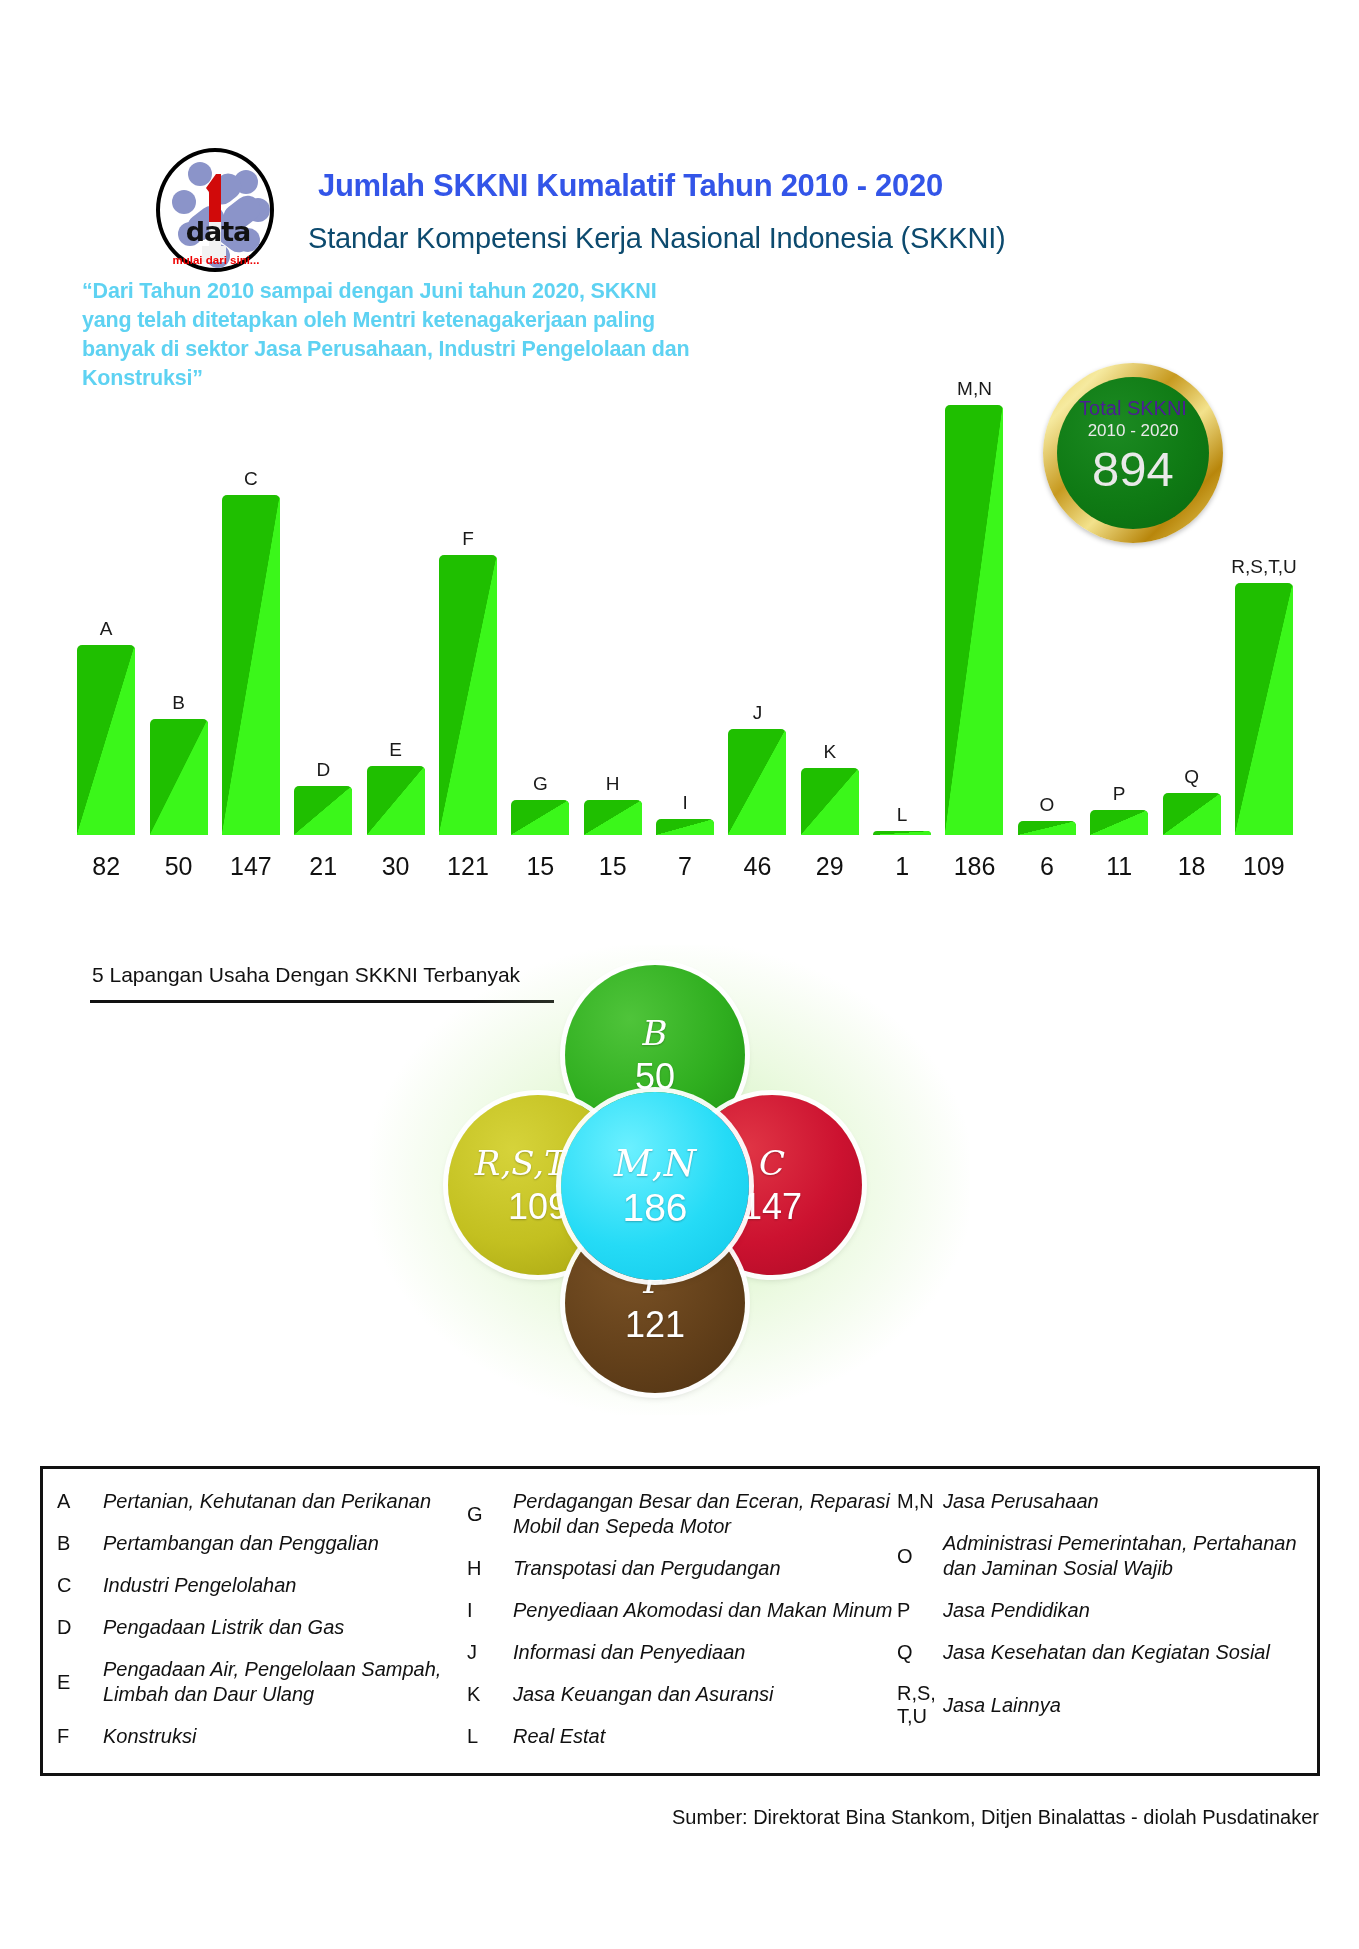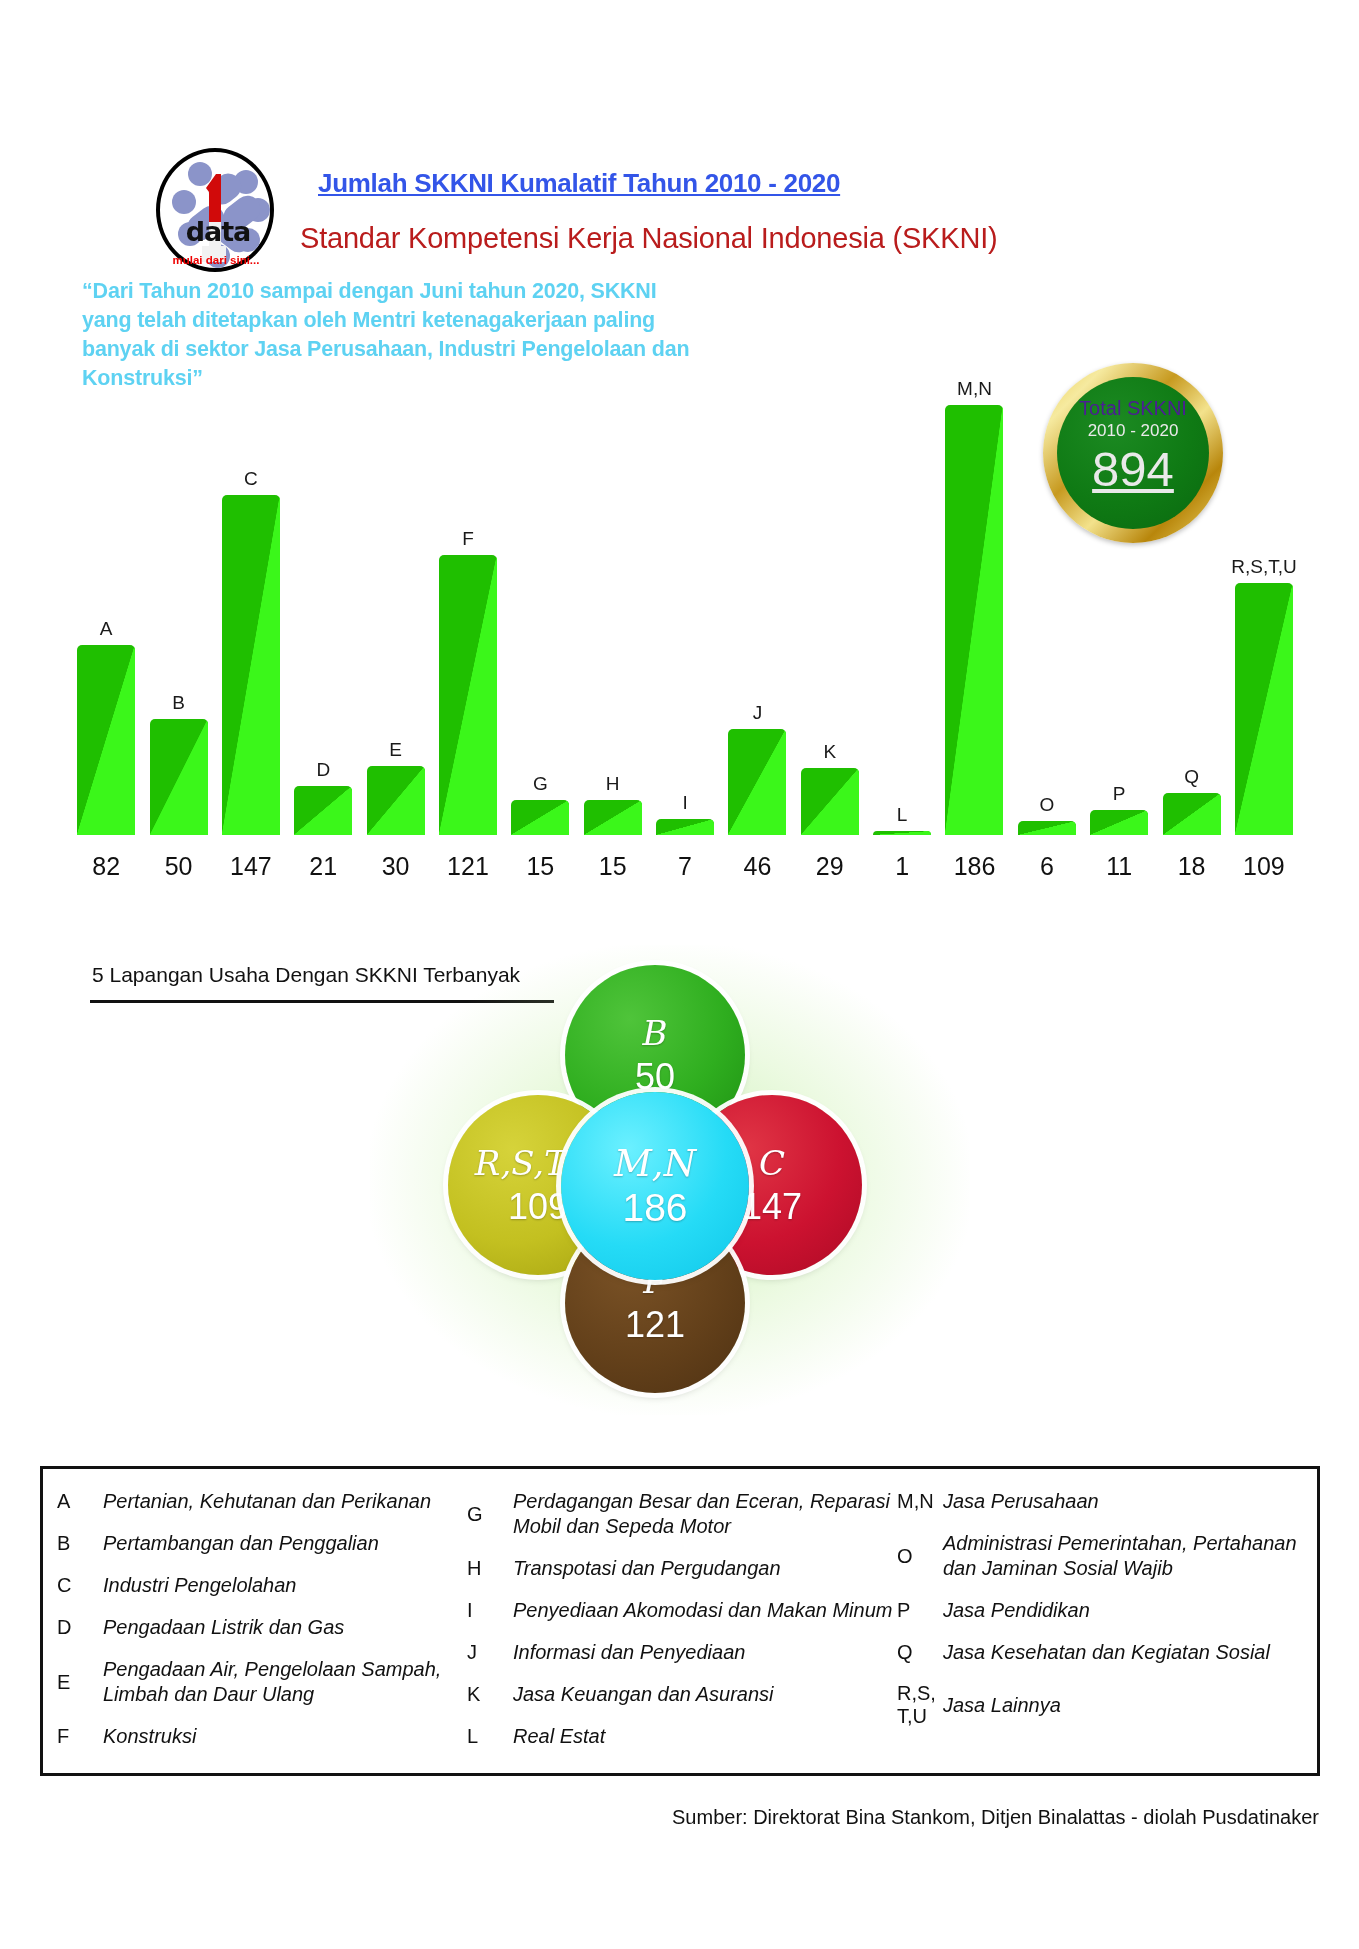--- a/index.html
+++ b/index.html
@@ -17,42 +17,42 @@
     border:4px solid #000;border-radius:50%;box-sizing:border-box;background:#fff;
     overflow:hidden;}
   .logo-dots{position:absolute;left:0;top:0;width:118px;height:124px;}
   .logo-one{position:absolute;left:44px;top:22px;width:26px;height:96px;}
   .logo-word{position:absolute;left:14px;top:68px;width:96px;text-align:center;
     font-weight:bold;font-size:27px;color:#111;letter-spacing:-1px;
     font-family:"DejaVu Sans", sans-serif;}
   .logo-tag{position:absolute;left:4px;top:106px;width:112px;text-align:center;
     font-size:11.5px;font-weight:bold;color:#ee0000;font-family:"Liberation Sans",sans-serif;}
 
-  .title{position:absolute;left:318px;top:96px;font-size:26px;color:#3355e8;
-    font-weight:bold;letter-spacing:-0.3px;text-decoration:underline;}
-  .subtitle{position:absolute;left:300px;top:150px;font-size:29px;color:#b91c1c;
+  .title{position:absolute;left:318px;top:96px;font-size:31px;color:#3355e8;
+    font-weight:bold;letter-spacing:-0.3px;}
+  .subtitle{position:absolute;left:308px;top:150px;font-size:29px;color:#0c4a6e;
     letter-spacing:-0.2px;}
 
   
   .quote{position:absolute;left:82px;top:277px;width:610px;
     font-size:21.5px;line-height:29px;color:#5ed2f2;font-weight:bold;letter-spacing:-0.2px;}
 
   
   .badge{position:absolute;left:1043px;top:363px;width:180px;height:180px;}
   .badge-ring{position:absolute;inset:0;border-radius:50%;
     background:linear-gradient(135deg,#e8c94a 0%,#f6eaa0 18%,#c79a20 40%,#f3e28c 58%,#b8860b 78%,#f0d96a 100%);
     box-shadow:0 2px 5px rgba(0,0,0,.25);}
   .badge-inner{position:absolute;left:14px;top:14px;width:152px;height:152px;border-radius:50%;
     background:radial-gradient(circle at 38% 32%,#1c8a22 0%,#0f7a14 55%,#0a680f 100%);}
   .badge-t1{position:absolute;left:0;top:34px;width:180px;text-align:center;
     color:#4c1d95;font-size:20px;}
   .badge-t2{position:absolute;left:0;top:58px;width:180px;text-align:center;
     color:#eaeaea;font-size:17px;}
   .badge-num{position:absolute;left:0;top:78px;width:180px;text-align:center;
-    color:#e9e9e9;font-size:49px;line-height:56px;text-decoration:underline;}
+    color:#e9e9e9;font-size:49px;line-height:56px;}
 
   
   .chart{position:absolute;left:70px;top:330px;width:1230px;height:565px;}
   .bars{position:absolute;left:0;bottom:60px;width:1230px;height:500px;
     display:flex;align-items:flex-end;}
   .bcol{flex:1 1 0;display:flex;flex-direction:column;align-items:center;
     justify-content:flex-end;height:100%;position:relative;}
   .bcap{font-size:19px;color:#1a1a1a;margin-bottom:5px;white-space:nowrap;}
   .bar{width:58px;border-radius:5px 5px 0 0;position:relative;overflow:hidden;
     background:#1fbf00;}

